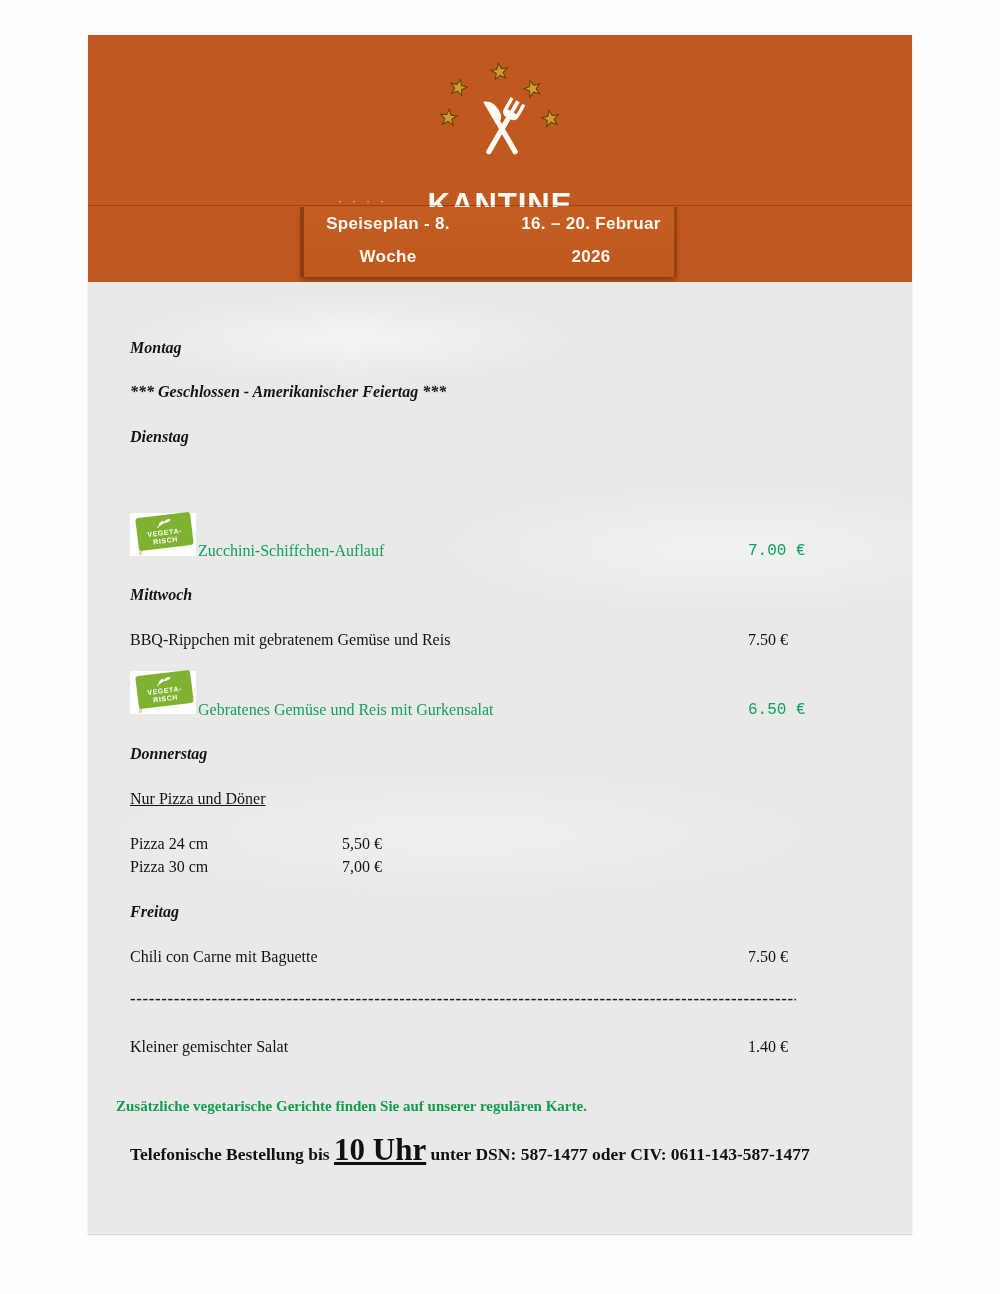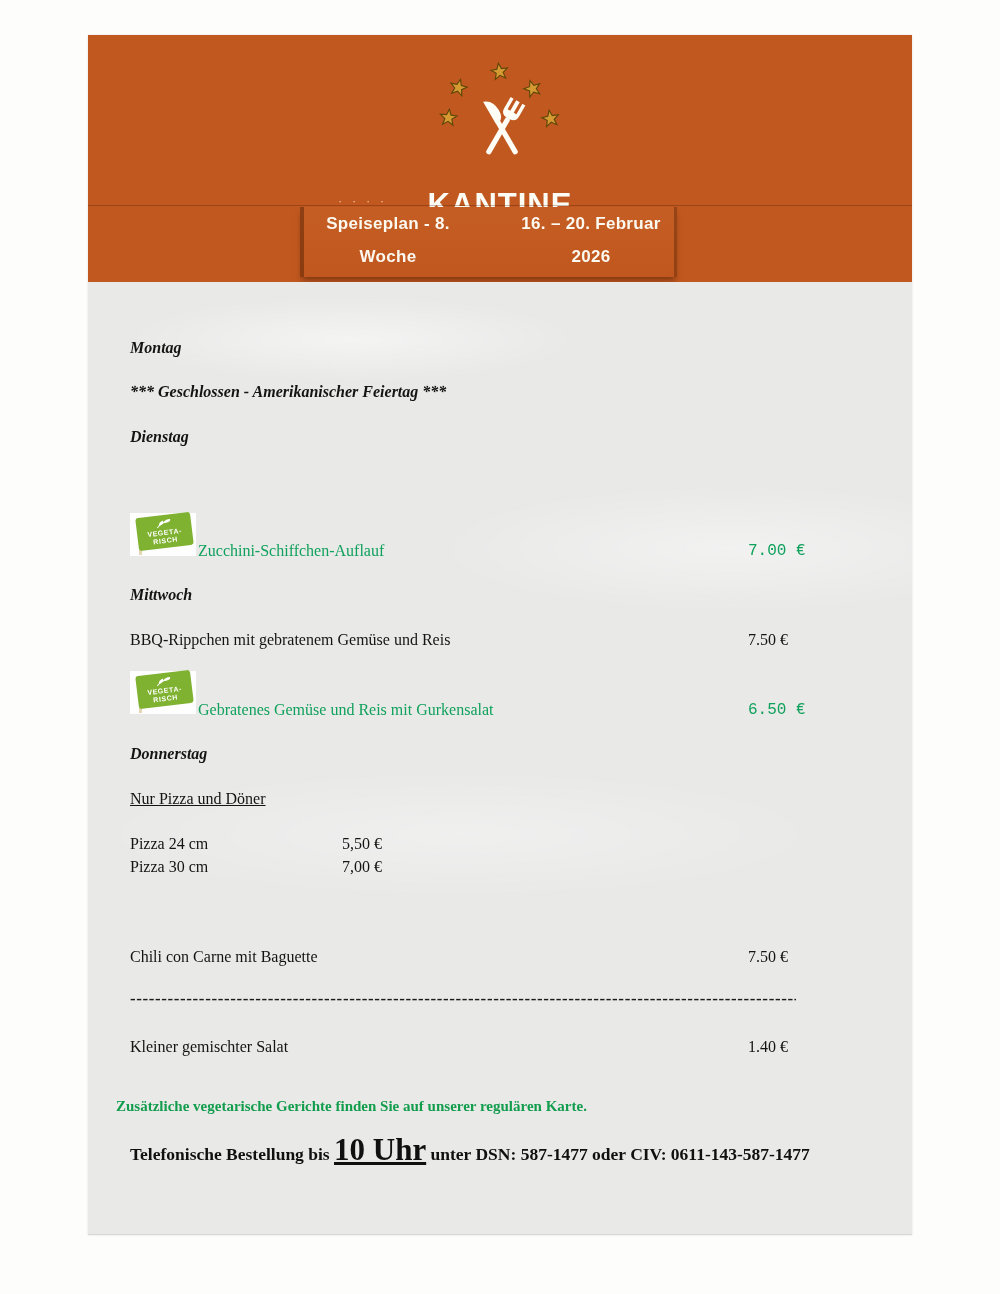--- a/index.html
+++ b/index.html
@@ -192,20 +192,21 @@
 
       <div class="row" style="top:550px">
         <span>Pizza 24 cm</span>
         <span class="pizza-price">5,50 €</span>
       </div>
       <div class="row" style="top:573px">
         <span>Pizza 30 cm</span>
         <span class="pizza-price">7,00 €</span>
       </div>
 
+      <div class="row day" style="top:618px">Freitag</div>
 
       <div class="row" style="top:663px">
         <span>Chili con Carne mit Baguette</span>
         <span class="price">7.50 €</span>
       </div>
 
       <div class="divider">------------------------------------------------------------------------------------------------------------------------</div>
 
       <div class="row" style="top:753px">
         <span>Kleiner gemischter Salat</span>

